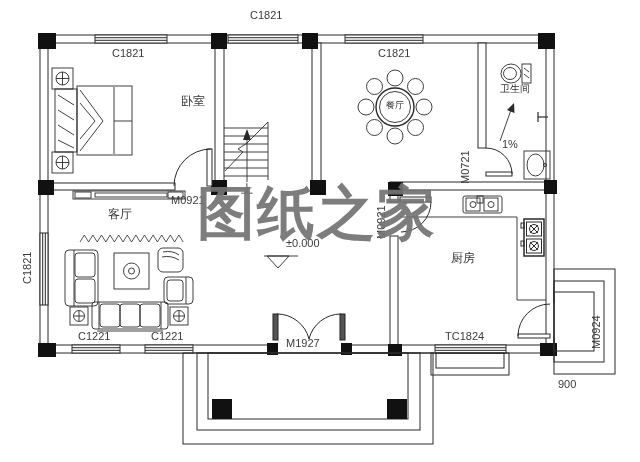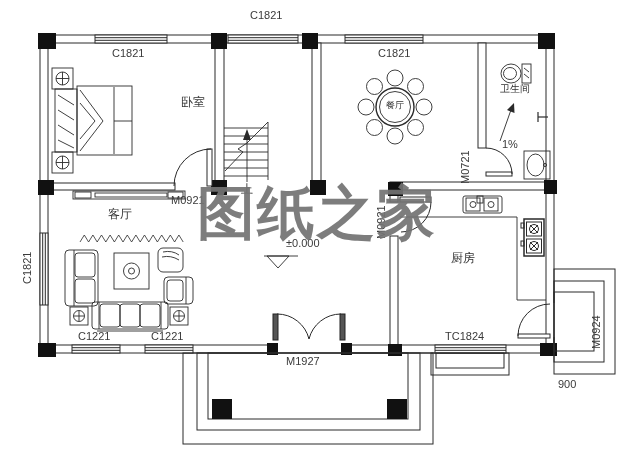--- a/index.html
+++ b/index.html
@@ -275,23 +275,23 @@
 <span class="lbl" style="left:378px;top:48px;">C1821</span>
 <span class="lbl rot" style="left:22px;top:284px;">C1821</span>
 <span class="lbl" style="left:78px;top:331px;">C1221</span>
 <span class="lbl" style="left:151px;top:331px;">C1221</span>
 <span class="lbl" style="left:445px;top:331px;">TC1824</span>
 
 <span class="lbl" style="left:171px;top:195px;">M0921</span>
 <span class="lbl rot" style="left:376px;top:239px;">M0921</span>
 <span class="lbl rot" style="left:460px;top:184px;">M0721</span>
 <span class="lbl rot" style="left:591px;top:349px;">M0924</span>
-<span class="lbl" style="left:286px;top:356px;text-align:center;">M1927</span>
-
-<span class="lbl cn" style="left:181px;top:96px;">卧室</span>
+<span class="lbl" style="left:286px;top:338px;text-align:center;">M1927</span>
+
+<span class="lbl cn" style="left:181px;top:96px;font-family:Liberation Mono, monospace;">卧室</span>
 <span class="lbl cn small" style="left:386px;top:101px;">餐厅</span>
 <span class="lbl cn" style="left:108px;top:208px;">客厅</span>
 <span class="lbl cn" style="left:451px;top:252px;">厨房</span>
 <span class="lbl cn" style="left:500px;top:84px;font-size:10px;">卫生间</span>
 
 <span class="lbl cn" style="left:241px;top:183px;">上</span>
 <span class="lbl" style="left:286px;top:238px;">±0.000</span>
 <span class="lbl" style="left:502px;top:139px;">1%</span>
 <span class="lbl" style="left:558px;top:379px;font-size:11px;">900</span>
 

